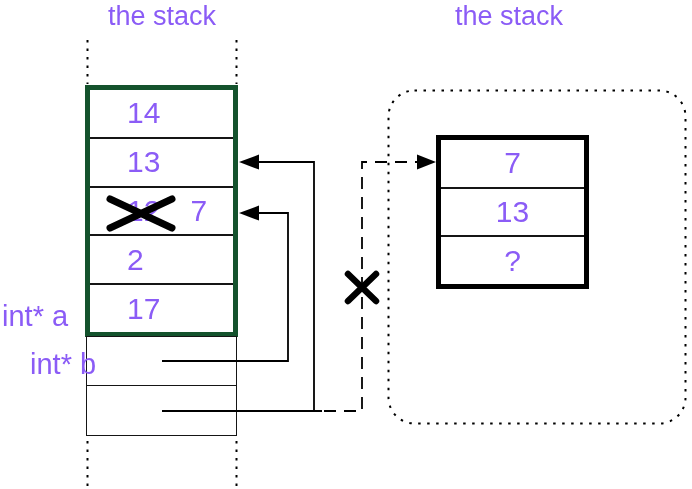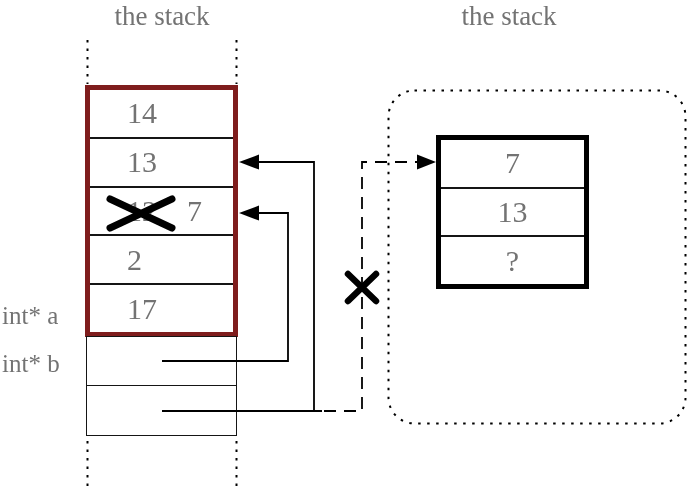--- a/index.html
+++ b/index.html
@@ -5,22 +5,22 @@
   html, body {
     margin: 0;
     padding: 0;
     background: #ffffff;
   }
   .canvas {
     position: relative;
     width: 692px;
     height: 489px;
     background: #ffffff;
-    color: #737373;
-    font-family: Liberation Serif, serif;
+    color: #8b5cf6;
+    font-family: Liberation Sans, sans-serif;
     overflow: hidden;
   }
   .title {
     position: absolute;
     top: 0px;
     width: 200px;
     text-align: center;
     font-size: 27px;
     line-height: 32px;
     white-space: nowrap;
@@ -28,21 +28,21 @@
   .stack-title { left: 62px; }
   .heap-title  { left: 409px; }
 
   
   .stack-box {
     position: absolute;
     left: 85px;
     top: 85px;
     width: 153px;
     height: 252px;
-    border: 5px solid #7f1d1d;
+    border: 5px solid #14532d;
     box-sizing: border-box;
     display: flex;
     flex-direction: column;
     background: #fff;
   }
   .stack-box .cell {
     flex: 1;
     display: flex;
     align-items: center;
     padding-left: 37px;
@@ -60,26 +60,26 @@
     border: 1.7px solid #151515;
     box-sizing: border-box;
     background: #fff;
   }
   .slot-b { top: 336px; height: 50px; }
   .slot-c { top: 385px; height: 51px; }
 
   .ptr-label {
     position: absolute;
     left: 2px;
-    font-size: 25px;
+    font-size: 29px;
     line-height: 28px;
     white-space: nowrap;
   }
   .label-a { top: 302px; }
-  .label-b { top: 350px; }
+  .label-b { top: 350px; margin-left: 28px; }
   .label-c { top: 398px; }
 
   
   .heap-box {
     position: absolute;
     left: 436px;
     top: 135px;
     width: 153px;
     height: 154px;
     border: 5px solid #000;

